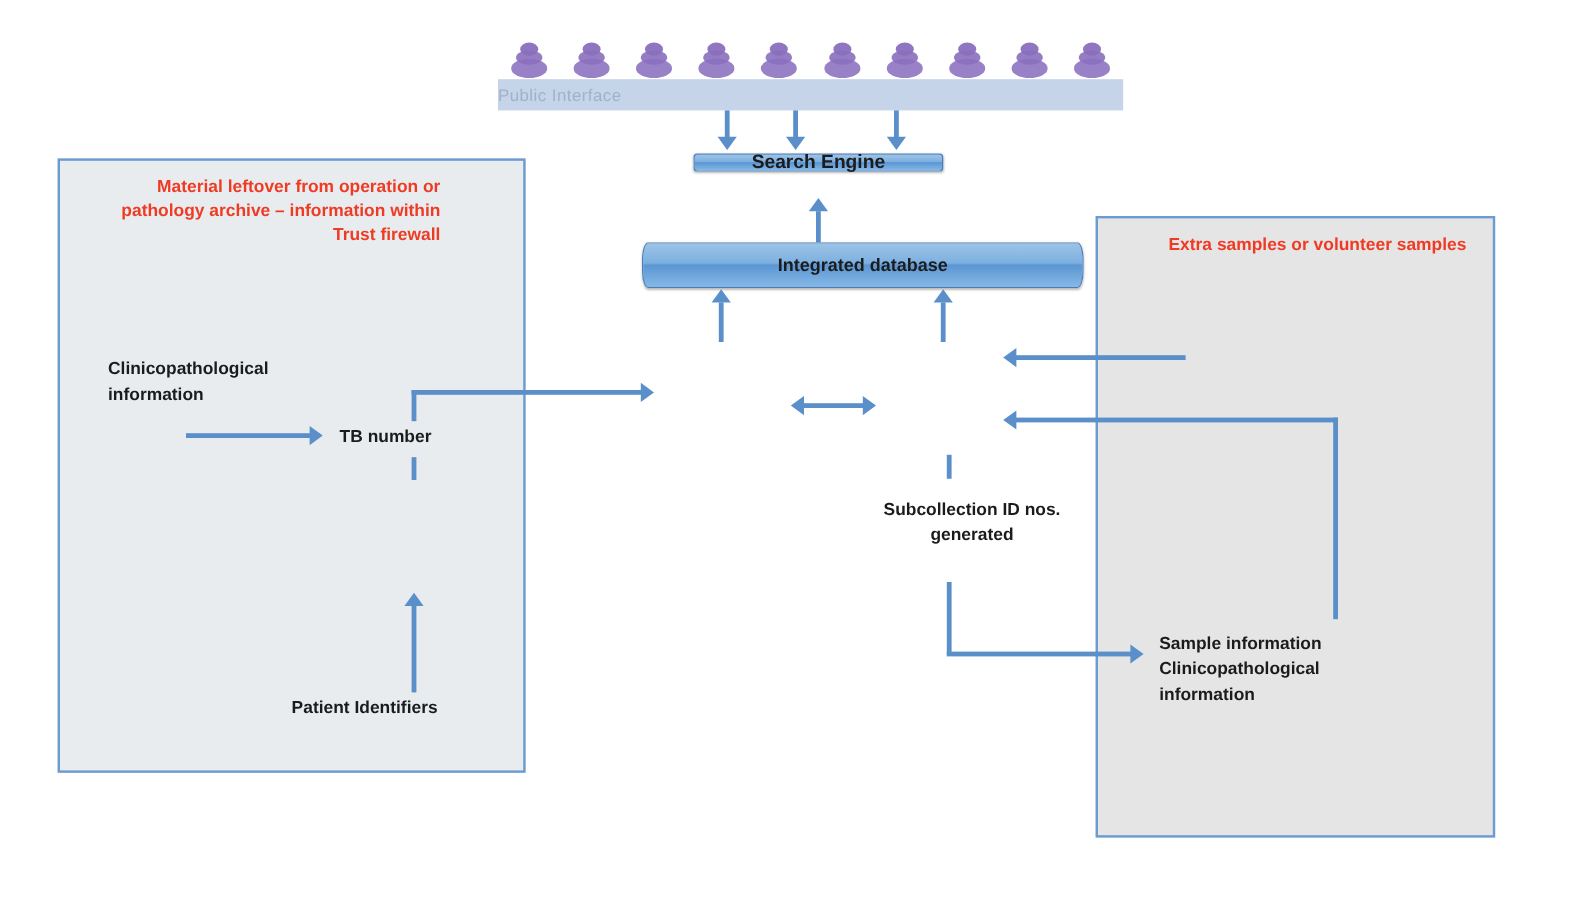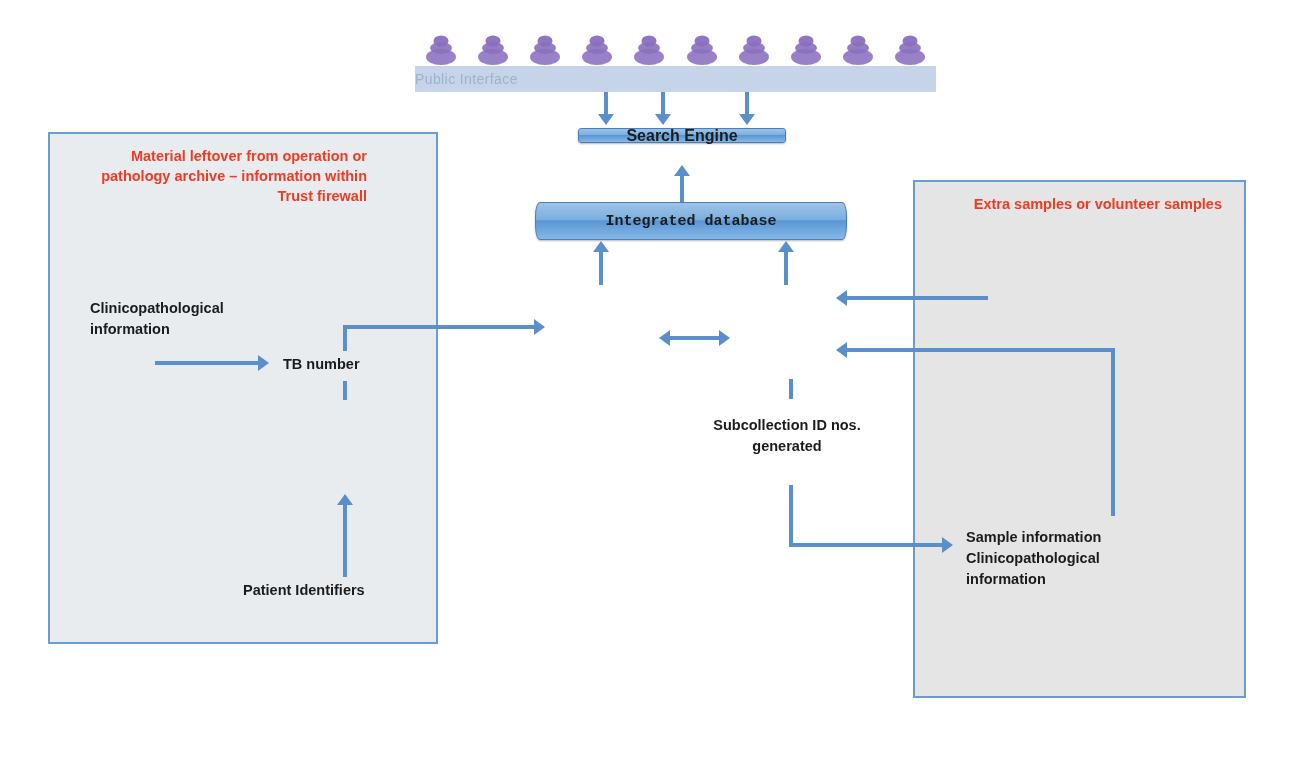--- a/index.html
+++ b/index.html
@@ -22,21 +22,21 @@
   #people{left:415px;top:30px;width:521px;height:36px;}
   .person{position:absolute;bottom:0;width:34px;height:34px;}
 
   
   .box3d{position:absolute;box-sizing:border-box;border:1px solid #4a7ebb;border-radius:3px;
          background:linear-gradient(to bottom,#9dc3e6 0%,#7cb0e0 45%,#5b96d4 50%,#85b9e6 100%);
          box-shadow:0 1px 2px rgba(0,0,0,.28);
          display:flex;align-items:center;justify-content:center;
          font-weight:bold;color:#1c1c1c;}
   #search-engine{left:578px;top:128px;width:208px;height:15px;font-size:16px;}
-  #integrated-db{left:535px;top:202px;width:312px;height:38px;font-size:15px;border-radius:5px/14px;font-family:Liberation Mono, monospace;}
+  #integrated-db{left:535px;top:202px;width:368px;height:38px;font-size:15px;border-radius:5px/14px;}
 
   
   .cyl{position:absolute;}
   .cyl .body{position:absolute;left:0;right:0;top:11px;bottom:11px;
              background:linear-gradient(to right,#7fb0de 0%,#a8cdeb 30%,#cfe4f6 48%,#9cc4e8 75%,#6d9fd0 100%);
              border-left:1px solid #5d93c9;border-right:1px solid #5d93c9;}
   .cyl .top{position:absolute;left:0;right:0;top:0;height:22px;border-radius:50%;
             background:linear-gradient(to bottom,#b7d6f0,#8fbce6);border:1px solid #5d93c9;box-sizing:border-box;}
   .cyl .bot{position:absolute;left:0;right:0;bottom:0;height:22px;border-radius:50%;
             background:linear-gradient(to bottom,#7fb0de,#6ea3d6);border:1px solid #5d93c9;box-sizing:border-box;}
@@ -172,21 +172,21 @@
   <div class="arw arw-u abs" style="left:337px;top:494px;"></div>
   <div class="lab" style="left:243px;top:580px;">Patient Identifiers</div>
 
   <div class="ln hln abs" style="left:845px;top:296px;width:143px;"></div>
   <div class="arw arw-l abs" style="left:836px;top:290px;"></div>
 
   <div class="ln hln abs" style="left:845px;top:348px;width:270px;"></div>
   <div class="ln vln abs" style="left:1111px;top:348px;height:168px;"></div>
   <div class="arw arw-l abs" style="left:836px;top:342px;"></div>
 
-  <div class="lab" style="left:687px;top:415px;width:200px;text-align:center;">Subcollection ID nos. generated</div>
+  <div class="lab" style="left:710px;top:415px;width:200px;text-align:center;">Subcollection ID nos. generated</div>
 
   <div class="ln vln abs" style="left:789px;top:379px;height:20px;"></div>
   <div class="ln vln abs" style="left:789px;top:485px;height:61px;"></div>
   <div class="ln hln abs" style="left:789px;top:543px;width:156px;"></div>
   <div class="arw arw-r abs" style="left:942px;top:537px;"></div>
 
   <div class="lab" style="left:966px;top:527px;width:200px;">Sample information Clinicopathological information</div>
 
 </div>
 

